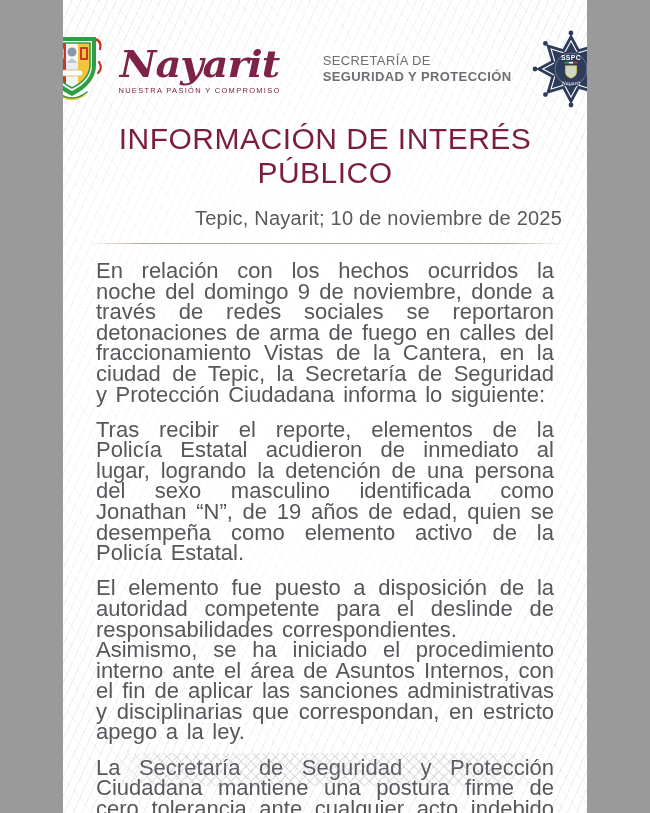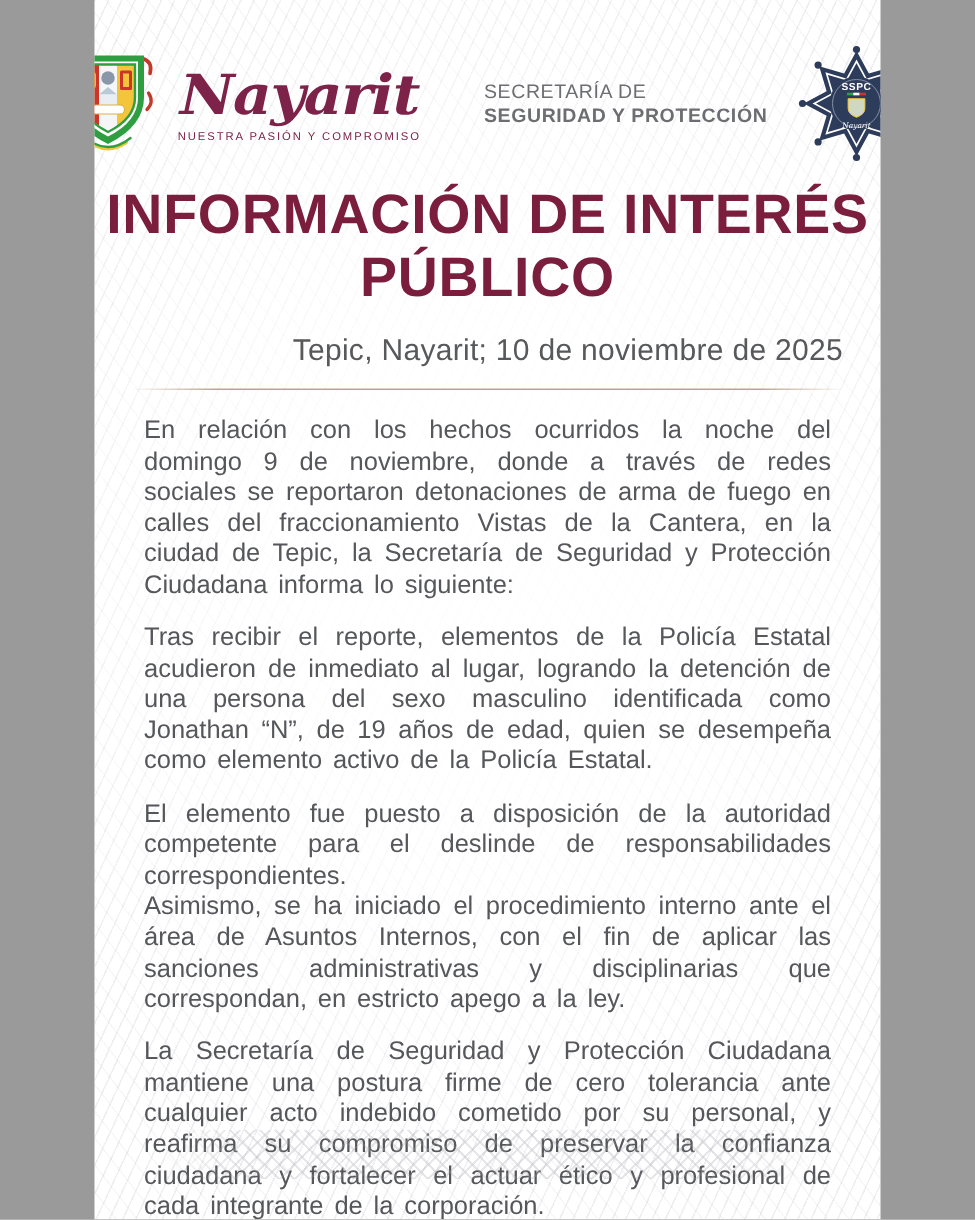--- a/index.html
+++ b/index.html
@@ -51,39 +51,39 @@
     letter-spacing:0.4px;white-space:nowrap;
   }
   .dept .l1{font-weight:normal;}
   .dept .l2,.dept .l3{font-weight:bold;}
   .badge-svg{width:80px;height:80px;flex:0 0 auto;margin-left:6px;}
 
   
   .title{
     margin:14px 0 12px 0;
     text-align:center;
-    font-size:37px;font-weight:bold;
+    font-size:30px;font-weight:normal;
     letter-spacing:0.5px;
     color:#7B1E3E;
   }
   .dateline{
     margin:17px 25px 0 0;
     text-align:right;
     font-size:20px;color:#58595B;letter-spacing:0.2px;
   }
   .rule{
     border:none;height:1px;margin:13px 24px 0 24px;
     background:linear-gradient(90deg, rgba(188,165,140,0) 0%, #BCA58C 12%, #BCA58C 88%, rgba(188,165,140,0) 100%);
   }
 
   
   .doc-body{margin:0 33px;padding-top:17px;}
   .para{
     margin:0 0 14.5px 0;
-    font-size:17px;line-height:20.6px;
+    font-size:22px;line-height:20.6px;
     text-align:justify;
     white-space:pre-line;
     word-spacing:2.5px;
     color:#56575B;
   }
 
   
   .footer-band{
     position:absolute;left:50%;transform:translateX(-50%);
     bottom:27px;width:438px;height:33px;

